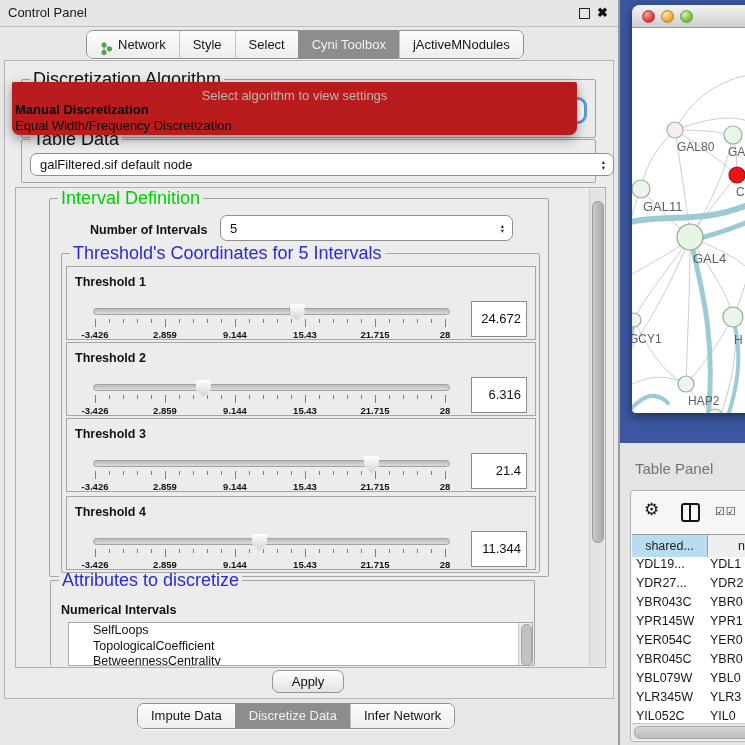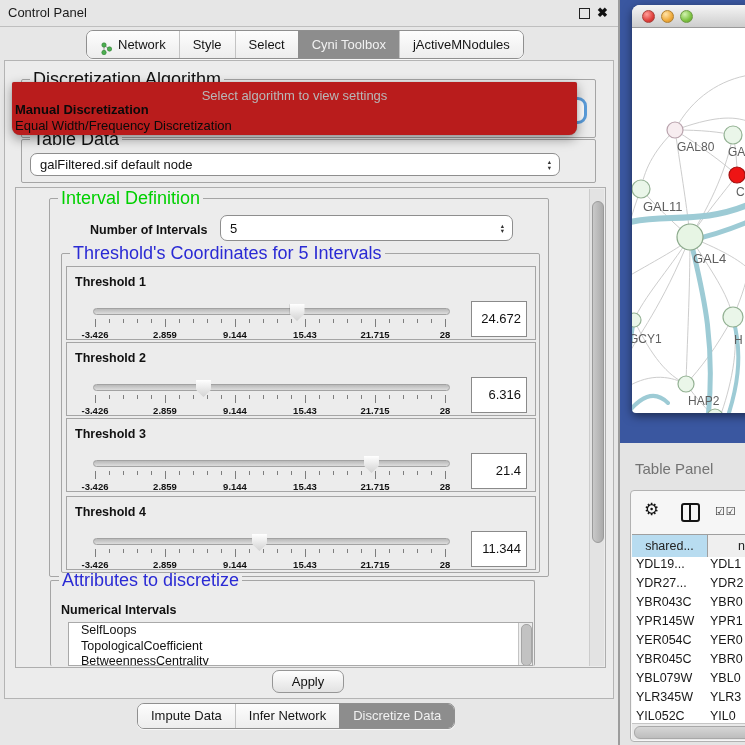--- a/index.html
+++ b/index.html
@@ -44,21 +44,21 @@
   .thr-label{position:absolute;left:8px;top:8px;font-size:12.5px;font-weight:bold;color:#111;}
   .thr-track{position:absolute;left:26px;top:41px;width:357px;height:7px;border-radius:4px;background:linear-gradient(180deg,#b9b9b9,#dddddd);border:1px solid #a2a2a2;box-sizing:border-box;}
   .thr-thumb{position:absolute;top:37px;width:15px;height:17px;background:linear-gradient(180deg,#ffffff,#d2d2d2);clip-path:polygon(0 0,100% 0,100% 58%,50% 100%,0 58%);filter:drop-shadow(0 0 1px rgba(0,0,0,.6));}
   .tick{position:absolute;top:52px;width:1px;background:#7d7d7d;}
   .tick.minor{height:4px;}
   .tick.major{height:8px;}
   .ticklab{position:absolute;top:62px;transform:translateX(-50%);font-size:9.5px;font-weight:bold;color:#111;white-space:nowrap;}
   .thr-value{position:absolute;left:404px;top:34px;width:56px;height:36px;background:#fff;border:1px solid #8a8a8a;box-sizing:border-box;font-size:13px;color:#111;text-align:right;line-height:34px;padding-right:5px;}
   
   .attrlist{position:absolute;left:17px;top:41px;width:465px;height:44px;background:#fff;border:1px solid #a9a9a9;box-sizing:border-box;overflow:hidden;}
-  .attrlist .item{font-size:12.5px;color:#111;line-height:15.5px;padding-left:12px;white-space:nowrap;}
+  .attrlist .item{font-size:12.5px;color:#111;line-height:15.5px;padding-left:24px;white-space:nowrap;}
   .attrlist .lscroll{position:absolute;right:0;top:0;width:13px;height:100%;background:#ededed;border-left:1px solid #c4c4c4;}
   .attrlist .lthumb{position:absolute;left:1.5px;top:1px;width:9px;height:40px;background:#c2c2c2;border:1px solid #a5a5a5;border-radius:5px;}
   .applybtn{position:absolute;left:267px;top:609px;width:72px;height:23px;border:1px solid #969696;border-radius:7px;background:linear-gradient(180deg,#fefefe,#e2e2e2);font-size:13px;color:#111;text-align:center;line-height:21px;box-sizing:border-box;}
   
   .rdivider{position:absolute;left:618px;top:0;width:2px;height:745px;background:#9c9c9c;}
   .rregion{position:absolute;left:620px;top:0;width:125px;height:745px;}
   .netframe{position:absolute;left:0;top:0;width:125px;height:443px;background:#3a57a0;}
   .macwin{position:absolute;left:12px;top:5px;width:150px;height:408px;background:#fff;border-radius:8px 0 0 4px;box-shadow:0 3px 10px rgba(0,0,0,.5);}
   .mactitle{position:absolute;left:0;top:0;width:100%;height:22px;background:linear-gradient(180deg,#f5f5f5,#cdcdcd);border-bottom:1px solid #9a9a9a;border-radius:8px 0 0 0;}
   .light{position:absolute;top:4.5px;width:13px;height:13px;border-radius:50%;box-sizing:border-box;}
@@ -124,21 +124,21 @@
 
     <div class="main">
 
       <div class="group" style="left:16px;top:18px;width:575px;height:59px;">
         <span class="glabel dark">Discretization Algorithm</span>
       </div>
       <div class="focusring" style="left:300px;top:36px;width:282px;height:27px;"></div>
 
       <div class="group" style="left:16px;top:78px;width:575px;height:44px;">
         <span class="glabel dark">Table Data</span>
-        <div class="combo" style="left:8px;top:13px;width:530px;height:23px;">
+        <div class="combo" style="left:8px;top:13px;width:584px;height:23px;">
           <span class="cval">galFiltered.sif default node</span>
           <span class="stepper">
               <span>▴</span>
               <span>▾</span>
             </span>
         </div>
       </div>
 
       <div class="scrollpane">
 
@@ -339,25 +339,25 @@
       <div id="popupHost">
           <div class="opt" style="top: 20px; font-weight: bold;">Manual Discretization</div>
           <div class="opt" style="top: 35.5px; font-weight: normal;">Equal Width/Frequency Discretization</div>
         </div>
     </div>
 
     <div class="tabgroup bottabs" id="bottabs">
         <div class="tab">
           <span>Impute Data</span>
         </div>
-        <div class="tab">
-          <span>Infer Network</span>
-        </div>
         <div class="tab sel">
           <span>Discretize Data</span>
+        </div>
+        <div class="tab">
+          <span>Infer Network</span>
         </div>
       </div>
   </div>
 
   <div class="rdivider"></div>
 
   <div class="rregion">
     <div class="netframe">
       <div class="macwin">
         <div class="mactitle">

